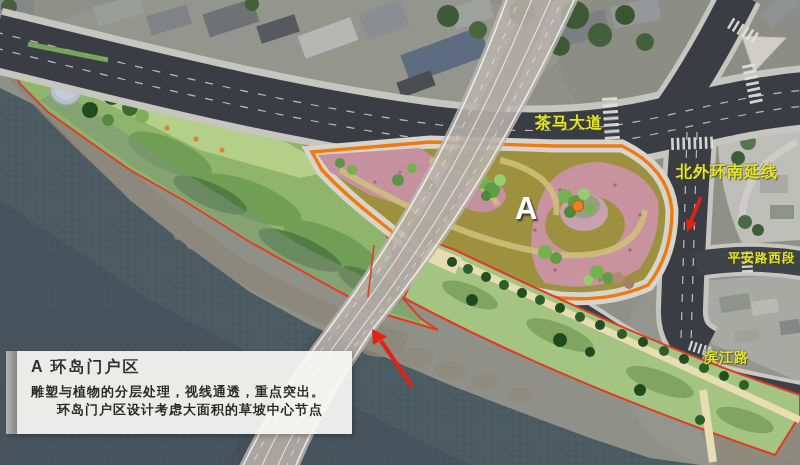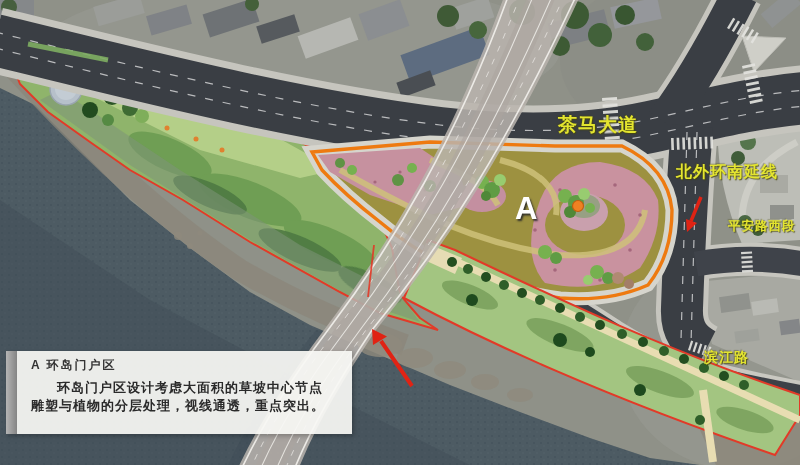--- a/index.html
+++ b/index.html
@@ -22,21 +22,21 @@
     position:absolute;left:6px;top:351px;width:346px;height:83px;display:flex;
     box-shadow:2px 2px 5px rgba(0,0,0,.25);
   }
   #info-box .bar{
     width:11px;background:linear-gradient(90deg,#b5b5b5,#848484);flex:none;
   }
   #info-box .content{
     flex:1;background:rgba(247,247,244,.93);padding:6px 10px 6px 14px;color:#2e2e2e;
   }
   #info-box .title{
-    font-size:12px;font-weight:bold;color:#333;letter-spacing:2px;margin-bottom:5px;
+    font-size:16px;font-weight:bold;color:#333;letter-spacing:2px;margin-bottom:5px;
   }
   #info-box .body-line{
     font-size:13px;font-weight:600;letter-spacing:1px;line-height:1.4;color:#2a2a2a;
   }
   #info-box .body-line.indent{text-indent:2em;}
 </style>
 </head>
 <body>
 
 <div id="stage">
@@ -366,29 +366,29 @@
       <line x1="412" y1="386" x2="381" y2="341" stroke="#e02314" stroke-width="4"></line>
       <polygon points="372,329 387,336.5 373,345" fill="#e02314"></polygon>
     </g>
     <g>
       <line x1="701" y1="197" x2="691" y2="221" stroke="#e02314" stroke-width="3.5"></line>
       <polygon points="687,232 697,223 686,219" fill="#e02314"></polygon>
     </g>
   </g>
 </svg>
 
-<div class="road-label" style="left:558px;top:115px;font-size:19px;text-align:right;">茶马大道</div>
+<div class="road-label" style="left:535px;top:115px;font-size:16px;text-align:right;">茶马大道</div>
 <div class="road-label" style="left:676px;top:164px;font-size:16px;">北外环南延线</div>
-<div class="road-label" style="left:728px;top:220px;font-size:12.5px;">平安路西段</div>
+<div class="road-label" style="left:728px;top:252px;font-size:12.5px;">平安路西段</div>
 <div class="road-label" style="left:704px;top:351px;font-size:14px;font-family:Liberation Serif, serif;">滨江路</div>
 
 <div class="zone-letter">A</div>
 
 <div id="info-box">
   <div class="bar"></div>
   <div class="content">
     <div class="title">A 环岛门户区</div>
+    <div class="body-line">雕塑与植物的分层处理，视线通透，重点突出。</div>
     <div class="body-line indent">环岛门户区设计考虑大面积的草坡中心节点</div>
-    <div class="body-line">雕塑与植物的分层处理，视线通透，重点突出。</div>
   </div>
 </div>
 
 </div>
 
 </body></html>

